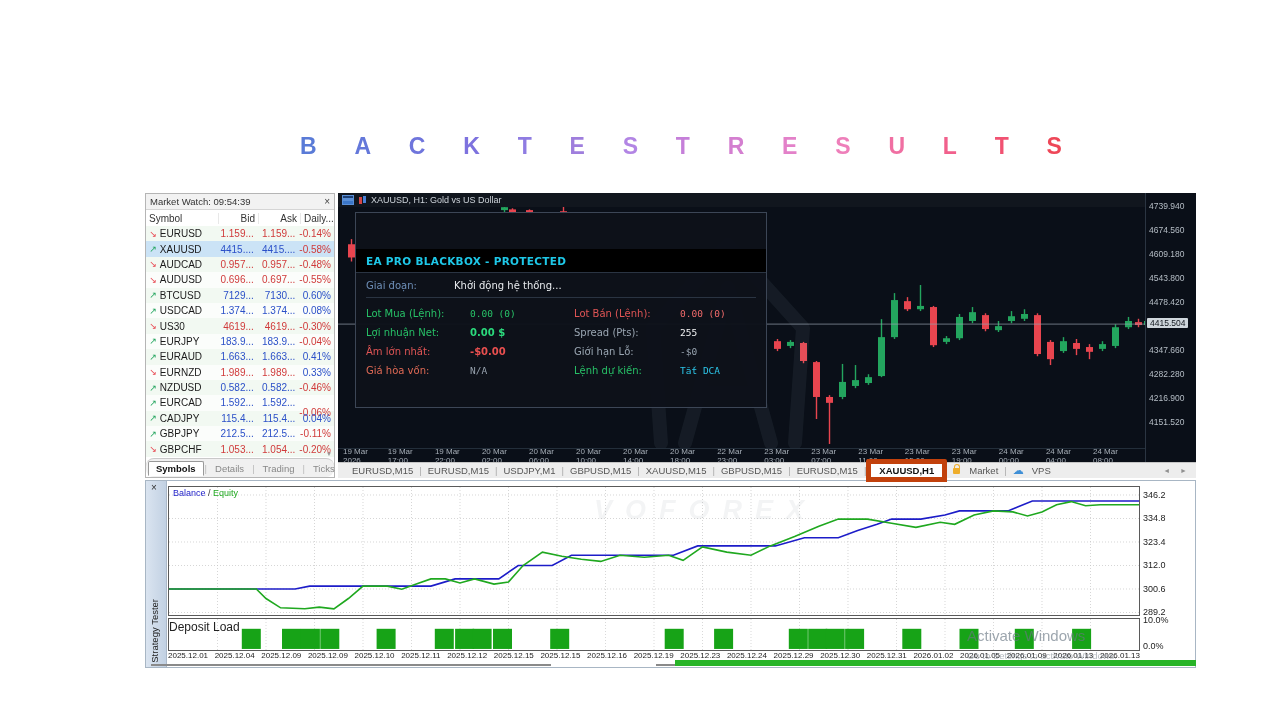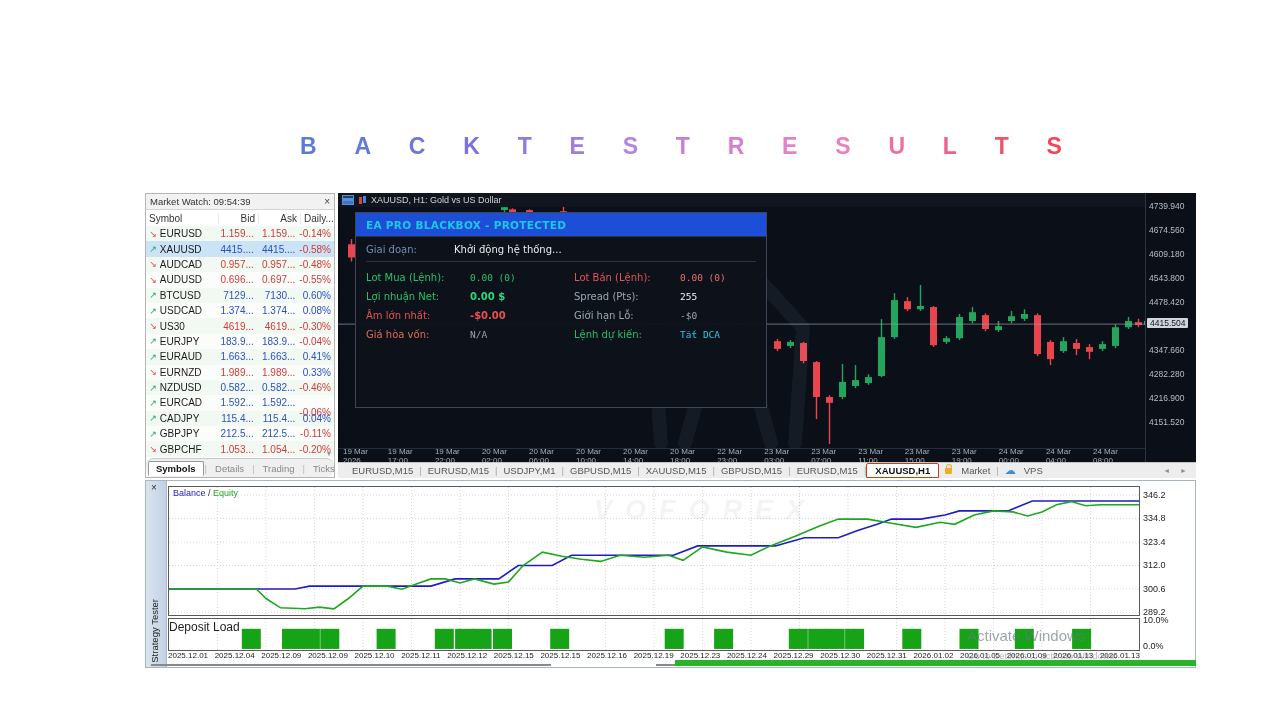--- a/index.html
+++ b/index.html
@@ -36,36 +36,36 @@
   .chart{position:absolute;left:338px;top:193px;width:858px;height:285px;background:#0a0f18;box-sizing:border-box;}
   .ch-title{position:absolute;top:0;left:0;width:807px;height:14px;background:#11161e;color:#ccd2d9;font-size:9px;display:flex;align-items:center;gap:4px;padding:0 4px;box-sizing:border-box;z-index:4;}
   .ico-grid{display:inline-block;width:10px;height:8px;background:linear-gradient(#3b76c8,#3b76c8);border:1px solid #5a8fd6;box-shadow:inset 0 2px 0 #1c3f74, inset 0 5px 0 #5a8fd6;}
   .ico-candle{display:inline-block;width:9px;height:9px;position:relative;}
   .ico-candle:before{content:"";position:absolute;left:1px;top:1px;width:3px;height:7px;background:#d64545;}
   .ico-candle:after{content:"";position:absolute;left:5px;top:0;width:3px;height:7px;background:#4a82d8;}
   #candleSvg{position:absolute;left:0;top:0;z-index:1;}
   .house-svg{position:absolute;left:295px;top:40px;z-index:2;}
   .ea-badge{position:absolute;right:58px;top:2px;color:#c9cfd6;font-size:9px;display:flex;align-items:center;gap:4px;z-index:3;}
   .ea-panel{position:absolute;left:17px;top:19px;width:412px;height:196px;background:rgba(13,18,26,0.97);border:1px solid #3c4656;box-sizing:border-box;z-index:5;font-family:"DejaVu Sans",sans-serif;}
-  .ea-head{padding:6px 10px 5px;color:#1ec8e8;font-size:10.5px;font-weight:bold;letter-spacing:.3px;border-bottom:1px solid #2a3442;background:#1d4ed8;}
+  .ea-head{padding:6px 10px 5px;color:#1ec8e8;font-size:10.5px;font-weight:bold;letter-spacing:.3px;border-bottom:1px solid #2a3442;background:#000000;margin-top:36px;}
   .ea-status{padding:7px 10px 0;font-size:10px;}
   .ea-status-row{display:flex;margin-bottom:6px;}
   .ea-slabel{width:88px;color:#6e8fb8;}
   .ea-sval{color:#e8ebee;}
   .ea-sval.strong{font-weight:bold;color:#fff;}
   .ea-div{margin:4px 10px 6px;border-top:1px solid #2a3442;}
   .ea-grid{display:grid;grid-template-columns:100px 100px 102px auto;column-gap:4px;row-gap:8px;padding:4px 10px;font-size:10px;}
   .ea-mono{font-family:"DejaVu Sans Mono",monospace;font-size:9.5px;}
   .ch-paxis{position:absolute;left:807px;top:0;width:51px;height:269px;border-left:1px solid #2b3542;font-size:8.5px;color:#b6bec6;z-index:4;}
   .pl{position:absolute;left:3px;}
   .ptag{position:absolute;left:1px;top:125px;background:#cfd6dc;color:#11161d;padding:0 3px;font-size:8.5px;border-radius:1px;}
   .ch-taxis{position:absolute;left:0;top:255px;width:807px;height:14px;border-top:1px solid #232e3a;color:#a7afb8;font-size:8px;display:flex;align-items:center;justify-content:space-between;padding:0 5px;box-sizing:border-box;background:#0a0f18;z-index:3;}
   .ch-tabs{position:absolute;left:0;top:269px;width:858px;height:16px;background:#ededed;border-top:1px solid #c5c5c5;display:flex;align-items:center;font-size:9.5px;color:#555;box-sizing:border-box;padding-left:8px;z-index:6;}
   .ctab{padding:0 6px;white-space:nowrap;}
-  .ctab.active{background:#fff;border:1px solid #c2410c;border-radius:2px 2px 0 0;padding:1px 8px;color:#111;font-weight:bold;}
+  .ctab.active{background:#fff;border:5px solid #c2410c;border-radius:2px 2px 0 0;padding:1px 8px;color:#111;font-weight:bold;}
   .csep{color:#aaa;}
   .lock{width:7px;height:6px;background:#eead2b;border-radius:1px;position:relative;display:inline-block;margin:0 3px 0 6px;}
   .lock:before{content:"";position:absolute;top:-4px;left:1px;width:4px;height:4px;border:1px solid #eead2b;border-bottom:none;border-radius:3px 3px 0 0;}
   .cloud{color:#3f8fd6;font-size:11px;margin:0 2px 0 6px;}
   .ctab-arrows{position:absolute;right:5px;font-size:7px;color:#909090;letter-spacing:4px;}
 
   
   .tester{position:absolute;left:145px;top:480px;width:1051px;height:188px;background:#fff;border:1px solid #a8b6c4;box-sizing:border-box;}
   .st-strip{position:absolute;left:0;top:0;width:20px;height:100%;background:linear-gradient(to right,#dae4f0,#c2d1e3);border-right:1px solid #aab8c8;}
   .st-close{position:absolute;top:1px;left:5px;font-size:10px;color:#333;}

